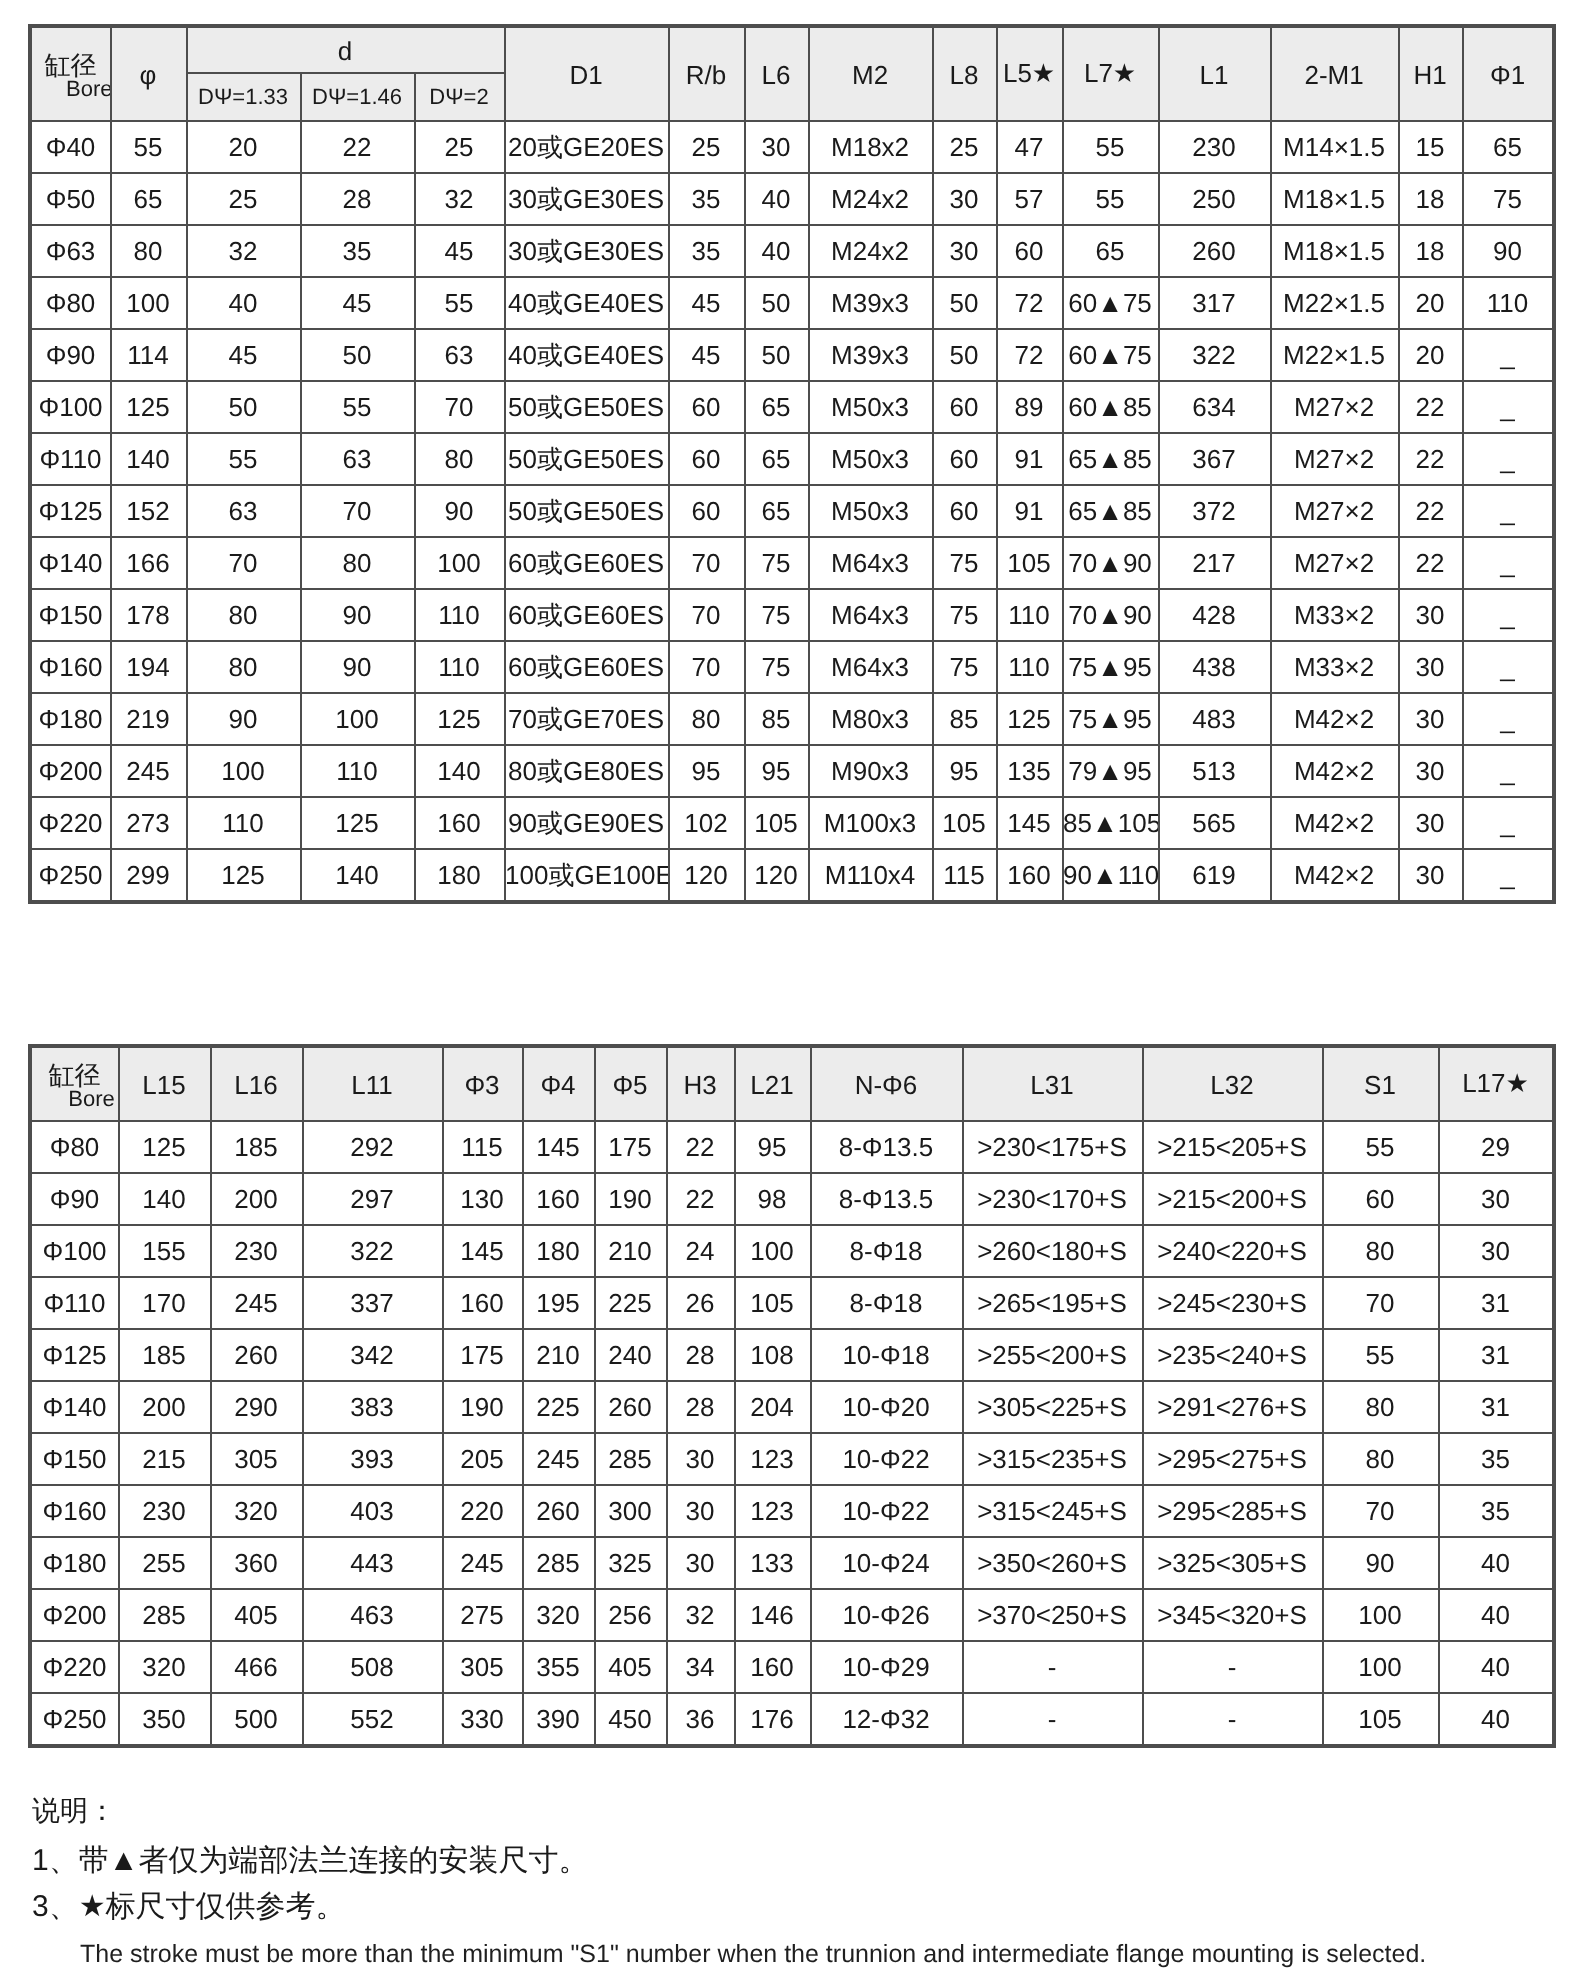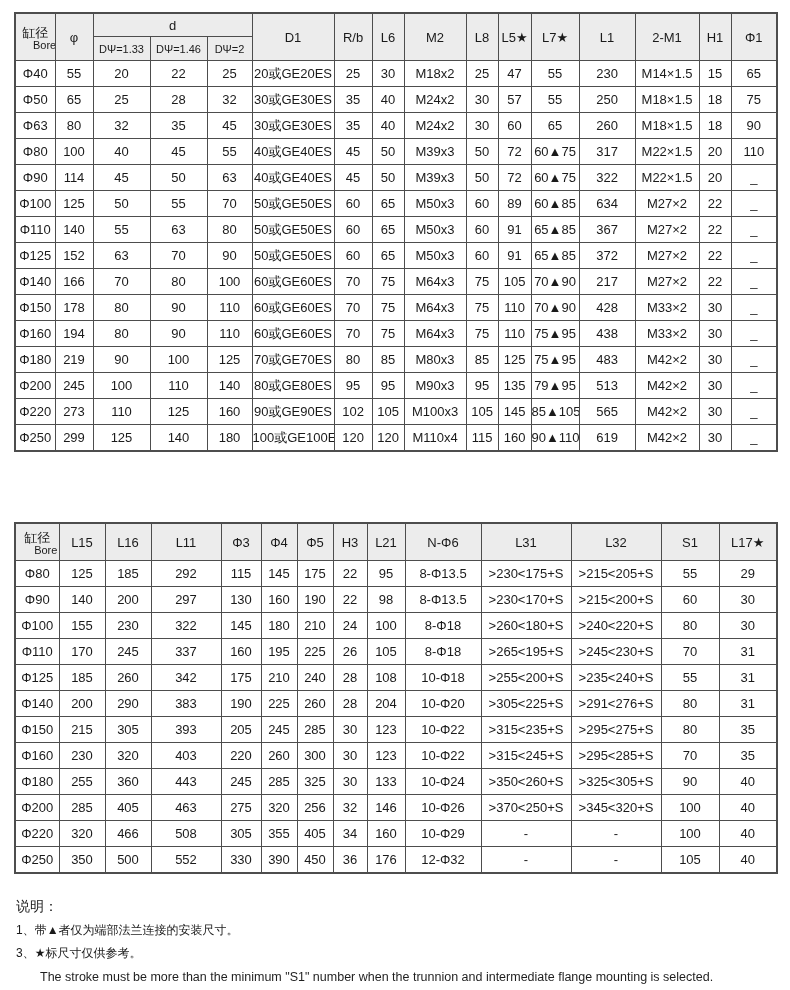--- a/index.html
+++ b/index.html
@@ -23,21 +23,21 @@
   #table1 thead tr.row1 th{height:22px;}
   #table1 thead tr.subhead th{height:23px;font-size:11px;}
   #table1 tbody td{height:25px;}
   #table2 thead th{height:36px;}
   #table2 tbody td{height:25px;}
   .bore-en{font-size:11px;line-height:11px;margin-left:17px;}
   .bore-cn{font-size:13px;line-height:15px;margin-top:2px;}
   #table2{margin-top:70px;}
   .notes{margin:22px 2px 0 2px;}
   .notes-title{font-size:14px;line-height:23px;font-family:Liberation Mono, monospace;}
-  .note-item{font-size:12px;line-height:23px;}
+  .note-item{font-size:15px;line-height:23px;}
   .note-en{font-size:12.5px;line-height:24px;margin-left:24px;color:#1f1f1f;}
 </style>
 </head>
 <body>
 
 <div class="sheet">
 
   <table id="table1">
     <colgroup>
       <col style="width:40px">

